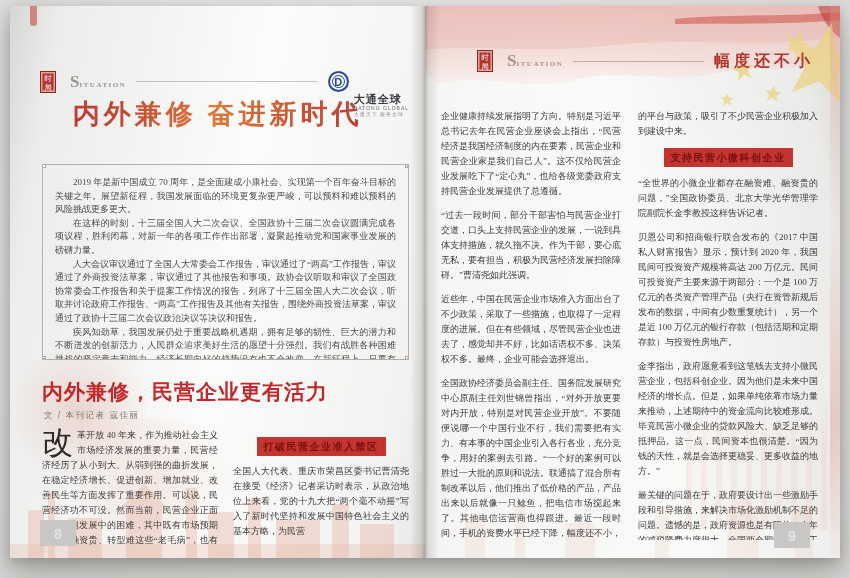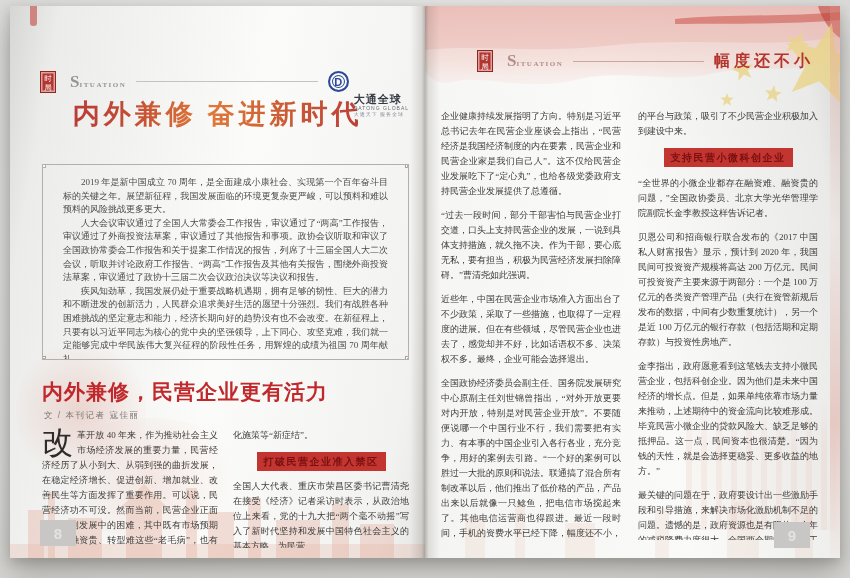--- a/index.html
+++ b/index.html
@@ -36,21 +36,21 @@
   .lt-en{font-size:5px;color:#6a6f78;letter-spacing:1px;margin-top:1px;font-family:"Liberation Sans","DejaVu Sans",sans-serif;}
   .lt-slogan{font-size:5px;color:#8b9098;letter-spacing:1px;margin-top:1px;font-family:"Liberation Sans","DejaVu Sans",sans-serif;}
   .running{font-size:16px;font-weight:bold;color:#b4342e;letter-spacing:4px;white-space:nowrap;}
 
   
   .main-title{position:absolute;top:90px;left:0;right:0;margin:0;text-align:center;z-index:3;
     font-size:27px;font-weight:bold;letter-spacing:4px;
     background:linear-gradient(90deg,#b23039 6%,#c44e33 30%,#e07a3a 48%,#cf6234 62%,#b23039 95%);
     -webkit-background-clip:text;background-clip:text;color:transparent;-webkit-text-fill-color:transparent;}
   .intro-box{position:absolute;top:158px;left:32px;right:16px;height:196px;box-sizing:border-box;z-index:3;
-    border:1px solid #b3b0ac;padding:11px 20px;overflow:hidden;
+    border:1px solid #b3b0ac;padding:11px 12px;overflow:hidden;
     font-size:9px;line-height:13.6px;color:#4b4a48;text-align:justify;word-break:break-all;}
   .intro-box p{margin:0;text-indent:2em;}
   .corner{position:absolute;width:7px;height:7px;background:#fbfbf9;border:1px solid #a5a29e;box-sizing:border-box;}
   .corner::after{content:"";position:absolute;left:1px;top:1px;width:3px;height:3px;border:1px solid #b3b0ac;}
   .c-tl{left:-4px;top:-4px;} .c-tr{right:-4px;top:-4px;}
   .c-bl{left:-4px;bottom:-4px;} .c-br{right:-4px;bottom:-4px;border-color:#c59790;}
   .art-heading{position:absolute;top:372px;left:32px;margin:0;z-index:3;
     font-family:"Liberation Sans","DejaVu Sans",sans-serif;
     font-size:21px;font-weight:bold;color:#c0282c;letter-spacing:1px;}
   .byline{position:absolute;top:404px;left:34px;z-index:3;
@@ -136,33 +136,33 @@
     </div>
 
     <h1 class="main-title">内外兼修 奋进新时代</h1>
 
     <div class="intro-box">
       <span class="corner c-tl"></span>
       <span class="corner c-tr"></span>
       <span class="corner c-bl"></span>
       <span class="corner c-br"></span>
       <p>2019 年是新中国成立 70 周年，是全面建成小康社会、实现第一个百年奋斗目标的关键之年。展望新征程，我国发展面临的环境更复杂更严峻，可以预料和难以预料的风险挑战更多更大。</p>
+      <p>在这样的时刻，十三届全国人大二次会议、全国政协十三届二次会议圆满完成各项议程，胜利闭幕，对新一年的各项工作作出部署，凝聚起推动党和国家事业发展的磅礴力量。</p>
       <p>人大会议审议通过了全国人大常委会工作报告，审议通过了“两高”工作报告，审议通过了外商投资法草案，审议通过了其他报告和事项。政协会议听取和审议了全国政协常委会工作报告和关于提案工作情况的报告，列席了十三届全国人大二次会议，听取并讨论政府工作报告、“两高”工作报告及其他有关报告，围绕外商投资法草案，审议通过了政协十三届二次会议政治决议等决议和报告。</p>
       <p>疾风知劲草，我国发展仍处于重要战略机遇期，拥有足够的韧性、巨大的潜力和不断迸发的创新活力，人民群众追求美好生活的愿望十分强烈。我们有战胜各种困难挑战的坚定意志和能力，经济长期向好的趋势没有也不会改变。在新征程上，只要有以习近平同志为核心的党中央的坚强领导，上下同心、攻坚克难，我们就一定能够完成中华民族伟大复兴征程的阶段性任务，用辉煌的成绩为祖国 70 周年献礼。</p>
     </div>
 
     <h2 class="art-heading">内外兼修，民营企业更有活力</h2>
     <div class="byline">文 / 本刊记者 寇佳丽</div>
 
     <div class="cols">
       <div class="col">
         <p class="cont"><span class="dropcap">改</span><span>革开放 40 年来，作为推动社会主义市场经济发展的重要力量，民营经济经历了从小到大、从弱到强的曲折发展，在稳定经济增长、促进创新、增加就业、改善民生等方面发挥了重要作用。可以说，民营经济功不可没。然而当前，民营企业正面临一系列发展中的困难，其中既有市场预期不稳、融资贵、转型难这些“老毛病”，也有跟不上高质量发展要求、受国家经济环境变</span></p>
       </div>
       <div class="col">
-        <p class="cont">化施策等“新症结”。</p>
         <div class="banner">打破民营企业准入禁区</div>
         <p class="cont">全国人大代表、重庆市荣昌区委书记曹清尧在接受《经济》记者采访时表示，从政治地位上来看，党的十九大把“两个毫不动摇”写入了新时代坚持和发展中国特色社会主义的基本方略，为民营</p>
       </div>
     </div>
 
     <div class="pagenum pn-left">8</div>
   </div>
 
   <div class="page page-right">
 

